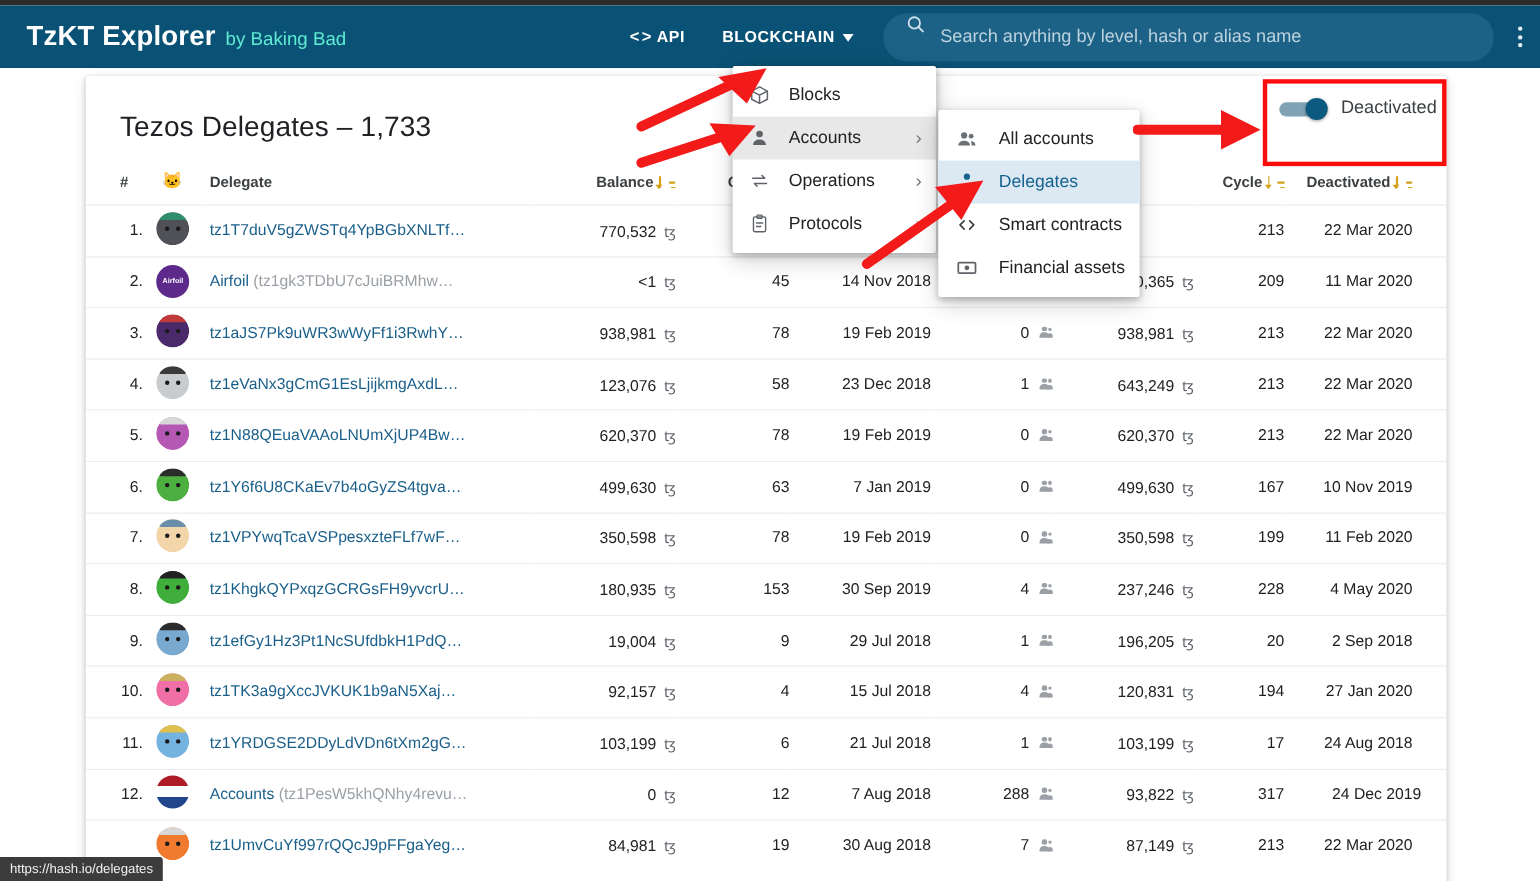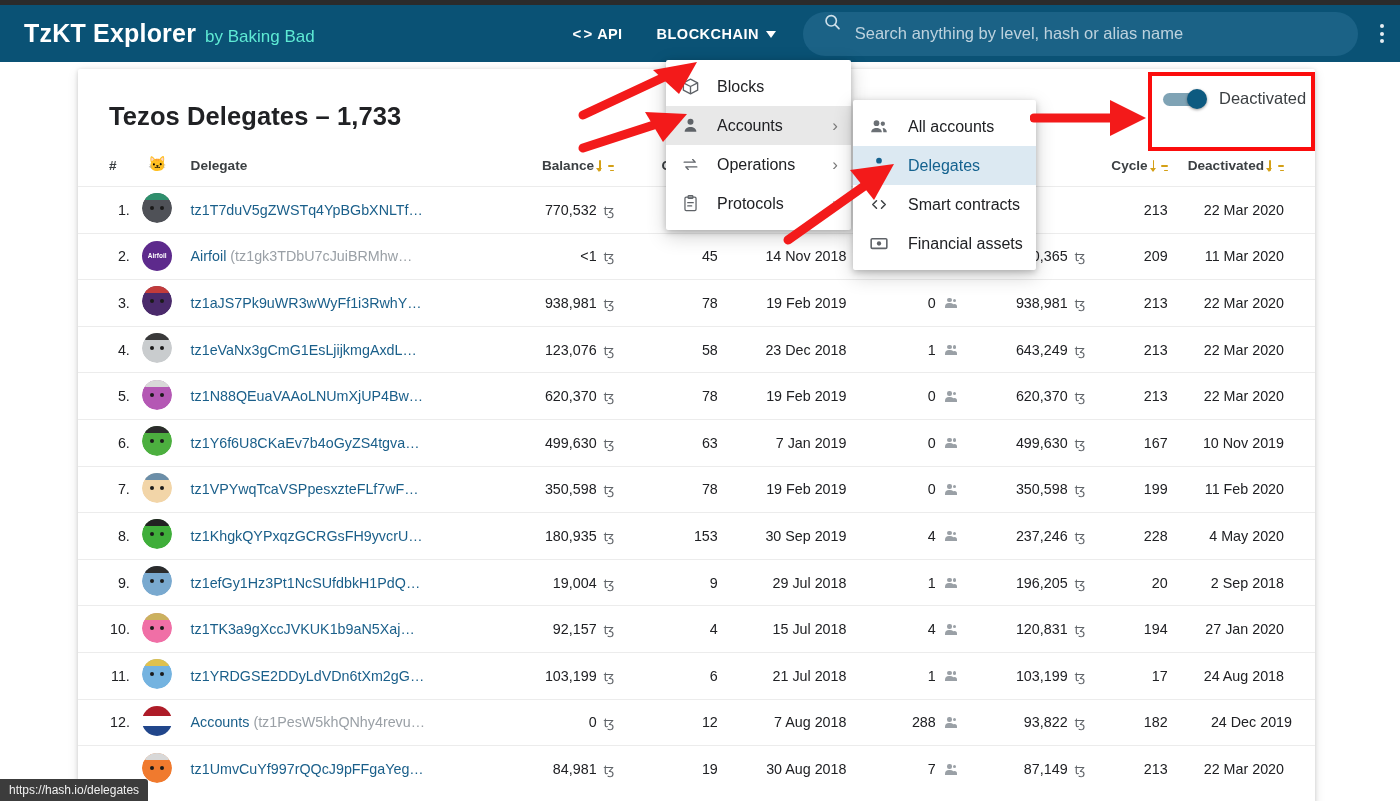--- a/index.html
+++ b/index.html
@@ -69,21 +69,21 @@
     position: absolute; top: 62px; left: 0; width: 1400px; height: 739px;
     background: #ffffff;
   }
   .card {
     position: absolute; top: 69px; left: 78px; width: 1237px; height: 740px;
     background: #ffffff;
     box-shadow: 0 1px 4px rgba(0,0,0,.16), 0 3px 12px rgba(0,0,0,.10);
     border-radius: 2px; overflow: hidden;
   }
   .card-title {
-    font-size: 25.5px; color: #202124; font-weight: bold;
+    font-size: 25.5px; color: #202124; font-weight: normal;
     padding: 33px 0 0 31px; letter-spacing: .1px;
   }
 
   
   table { width: 100%; border-collapse: collapse; margin-top: 24px; }
   thead th {
     font-size: 13.6px; font-weight: bold; color: #3c4043;
     padding: 0 0 13px 0; text-align: right; white-space: nowrap;
     vertical-align: bottom;
   }
@@ -406,21 +406,21 @@
           </tr>
           <tr>
             <td class="num" style="padding-left:31px;width:52px;">12.</td>
             <td class="ava"><span class="av-img" style="background:linear-gradient(#ae1c28 0 33%, #ffffff 33% 66%, #21468b 66% 100%);"></span></td>
             <td class="del"><span class="alias">Accounts</span> <span class="alias-rest">(tz1PesW5khQNhy4revu…</span></td>
             <td>0 <span class="tz">ꜩ</span></td>
             <td>12</td>
             <td>7 Aug 2018</td>
             <td>288<span class="ppl-ic"><b></b><b class="s2"></b><s></s><s class="s2"></s></span></td>
             <td>93,822 <span class="tz">ꜩ</span></td>
-            <td>182</td>
+            <td>317</td>
             <td style="padding-right:23px;">24 Dec 2019</td>
           </tr>
           <tr>
             <td class="num" style="padding-left:31px;width:52px;"></td>
             <td class="ava"><span class="av"><span class="ear el" style="border-bottom-color:#f07a2e"></span><span class="ear er" style="border-bottom-color:#f07a2e"></span><span class="face" style="background:#f07a2e"></span><span class="hat" style="background:#d8d8d8;border-radius:5px 5px 1px 1px;"></span><span class="eye l"></span><span class="eye r"></span></span></td>
             <td class="del"><span class="addr">tz1UmvCuYf997rQQcJ9pFFgaYeg…</span></td>
             <td>84,981 <span class="tz">ꜩ</span></td>
             <td>19</td>
             <td>30 Aug 2018</td>
             <td>7<span class="ppl-ic"><b></b><b class="s2"></b><s></s><s class="s2"></s></span></td>

